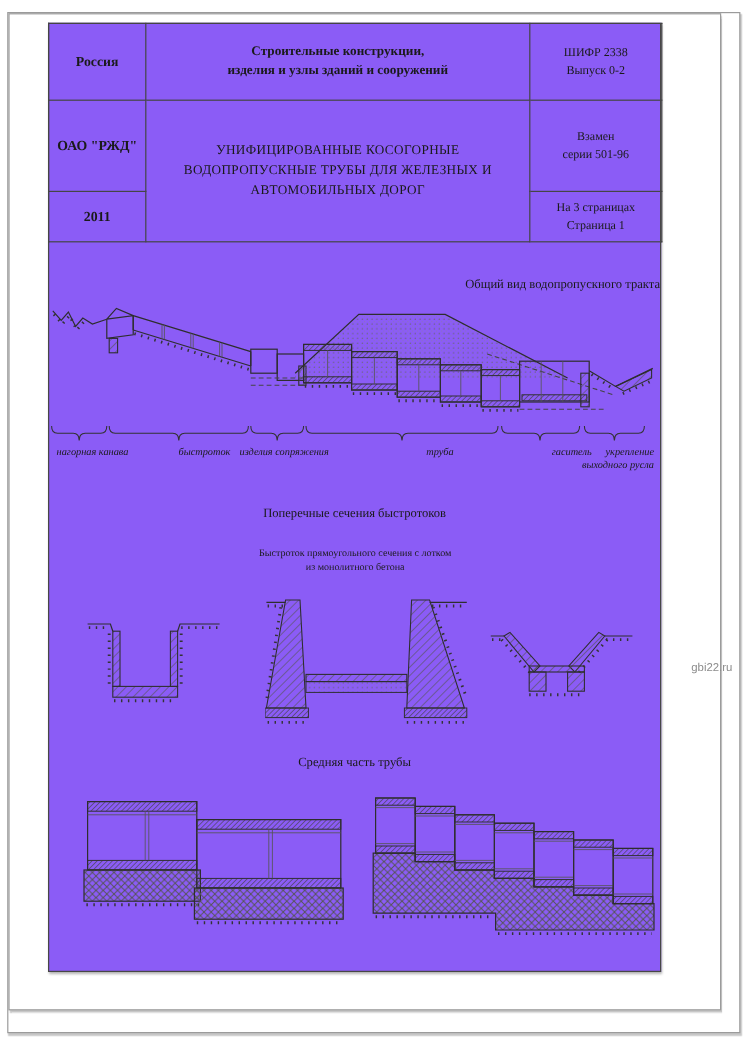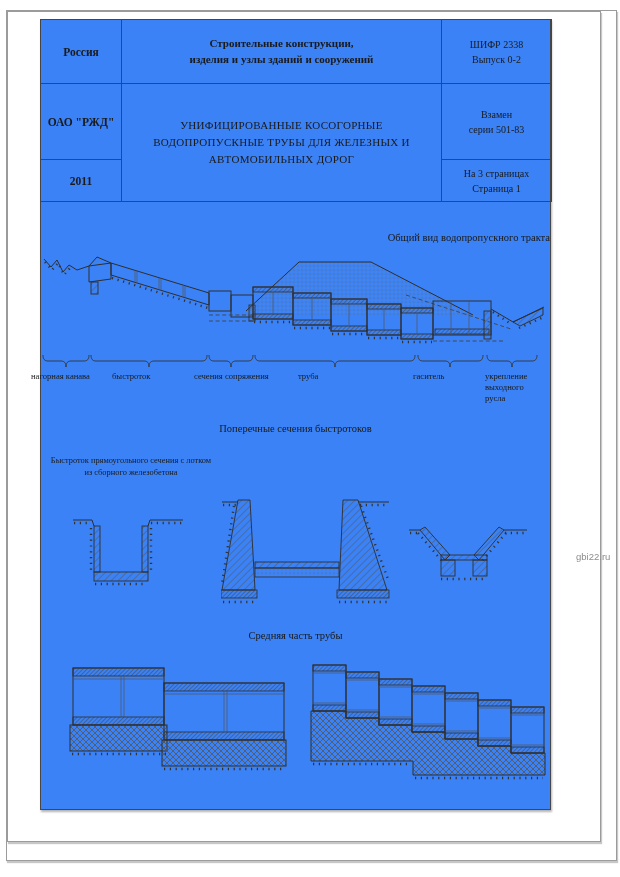--- a/index.html
+++ b/index.html
@@ -12,21 +12,21 @@
     position:absolute; left:6px; top:10px; width:609px; height:849px;
     border:1px solid #9b9b9b; box-shadow:1px 2px 1px rgba(0,0,0,.22);
   }
   .inner-border {
     position:absolute; left:7px; top:11px; width:592px; height:829px;
     border:1px solid #9b9b9b; box-shadow:1px 2px 1px rgba(0,0,0,.22);
   }
   .sheet {
     position:absolute; left:40px; top:19px; width:509px; height:789px;
     border:1px solid #474747; box-shadow:1px 2px 2px rgba(0,0,0,.3);
-    background:#3b82f6;
+    background:#8b5cf6;
   }
   table.title-block {
     border-collapse:collapse; table-layout:fixed;
     width:511px; margin:-1px 0 0 -1px;
   }
   table.title-block td {
     border:1px solid #454545; text-align:center; vertical-align:middle;
     padding:0 6px; overflow:hidden;
   }
   .preline { white-space:pre-line; }
@@ -36,21 +36,21 @@
   .c-doc    { font-size:11px; line-height:1.55; letter-spacing:.3px; padding:0 10px !important; }
   .r1 td { height:63px; }
   .r2 td { height:75px; }
   .r3 td { height:41px; }
 
   .draw { position:absolute; left:0; top:183px; right:0; bottom:0; }
   .sec-title { position:absolute; width:100%; text-align:center; font-size:10.5px; }
   #t-general { top:29px;text-align:right; }
   #t-cross   { top:220px; }
   #t-middle  { top:427px; }
-  .lbl { position:absolute; top:168px; font-size:8.6px; line-height:1.3; text-align:left; }
+  .lbl { position:absolute; top:168px; font-size:8.6px; line-height:1.3; text-align:right;font-style:italic; }
   #lbl0 { left:-10px; width:76px; }
   #lbl1 { left:71px;  width:80px; }
   #lbl2 { left:153px; width:80px; }
   #lbl3 { left:257px; width:80px; }
   #lbl4 { left:372px; width:80px; }
   #lbl5 { left:444px; width:60px; }
   .cap { position:absolute; top:252px; font-size:8.4px; line-height:1.4; text-align:center; }
   #cap0 { left:5px;   width:170px; }
   #cap1 { left:170px; width:170px; }
   #cap2 { left:335px; width:170px; }
@@ -115,21 +115,21 @@
       <td class="c-name">Россия</td>
       <td class="c-series preline">Строительные конструкции,
 изделия и узлы зданий и сооружений</td>
       <td class="c-small preline">ШИФР 2338
 Выпуск 0-2</td>
     </tr>
     <tr class="r2">
       <td class="c-name">ОАО "РЖД"</td>
       <td class="c-doc" rowspan="2">УНИФИЦИРОВАННЫЕ КОСОГОРНЫЕ ВОДОПРОПУСКНЫЕ ТРУБЫ ДЛЯ ЖЕЛЕЗНЫХ И АВТОМОБИЛЬНЫХ ДОРОГ</td>
       <td class="c-small preline">Взамен
-серии 501-83</td>
+серии 501-96</td>
     </tr>
     <tr class="r3">
       <td class="c-name">2011</td>
       <td class="c-small preline">На 3 страницах
 Страница 1</td>
     </tr>
   </tbody>
     </table>
 
   <div class="draw">
@@ -196,28 +196,28 @@
       <path class="brace" d="M2,1 C2,5 3.5,7 7,7 L20,7 C23.5,7 25,9 25,13 C25,9 26.5,7 30,7 L43,7 C46.5,7 48,5 48,1"></path>
       <path class="brace" d="M50,1 C50,5 51.5,7 55,7 L103,7 C106.5,7 108,9 108,13 C108,9 109.5,7 113,7 L161,7 C164.5,7 166,5 166,1"></path>
       <path class="brace" d="M168,1 C168,5 169.5,7 173,7 L185,7 C188.5,7 190,9 190,13 C190,9 191.5,7 195,7 L207,7 C210.5,7 212,5 212,1"></path>
       <path class="brace" d="M214,1 C214,5 215.5,7 219,7 L289,7 C292.5,7 294,9 294,13 C294,9 295.5,7 299,7 L369,7 C372.5,7 374,5 374,1"></path>
       <path class="brace" d="M377,1 C377,5 378.5,7 382,7 L404,7 C407.5,7 409,9 409,13 C409,9 410.5,7 414,7 L437,7 C440.5,7 442,5 442,1"></path>
       <path class="brace" d="M446,1 C446,5 447.5,7 451,7 L466,7 C469.5,7 471,9 471,13 C471,9 472.5,7 476,7 L491,7 C494.5,7 496,5 496,1"></path>
     </svg>
 
     <div class="lbl" id="lbl0">нагорная канава</div>
     <div class="lbl" id="lbl1">быстроток</div>
-    <div class="lbl" id="lbl2">сечения сопряжения</div>
+    <div class="lbl" id="lbl2">изделия сопряжения</div>
     <div class="lbl" id="lbl3">труба</div>
     <div class="lbl" id="lbl4">гаситель</div>
     <div class="lbl" id="lbl5">укрепление выходного русла</div>
 
     <div class="sec-title" id="t-cross">Поперечные сечения быстротоков</div>
 
-    <div class="cap" id="cap0">Быстроток прямоугольного сечения с лотком из сборного железобетона</div>
+    <div class="cap" id="cap1">Быстроток прямоугольного сечения с лотком из монолитного бетона</div>
 
     <svg id="svg-cs1" width="130" height="95" viewBox="0 0 130 95">
       <path class="ln" d="M2,20 H21 L23,26 M77,26 L79,20 H112"></path>
       <path class="tick" d="M3,23 H20 M80,23 H111"></path>
       <rect class="fh1" x="23" y="26" width="6" height="46"></rect>
       <rect class="fh1" x="71" y="26" width="6" height="46"></rect>
       <rect class="fh1" x="23" y="72" width="54" height="9"></rect>
       <path class="tick" d="M20,28 V70 M80,28 V70 M24,84 H76"></path>
     </svg>
 

